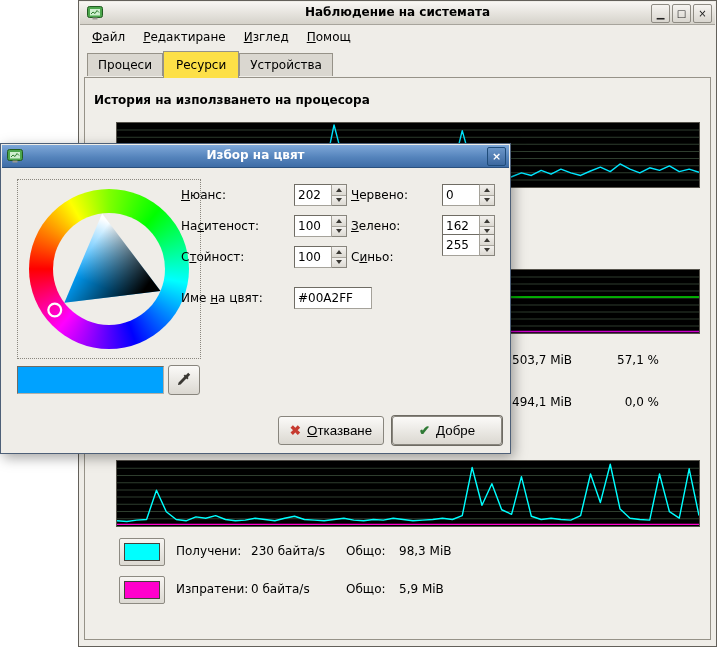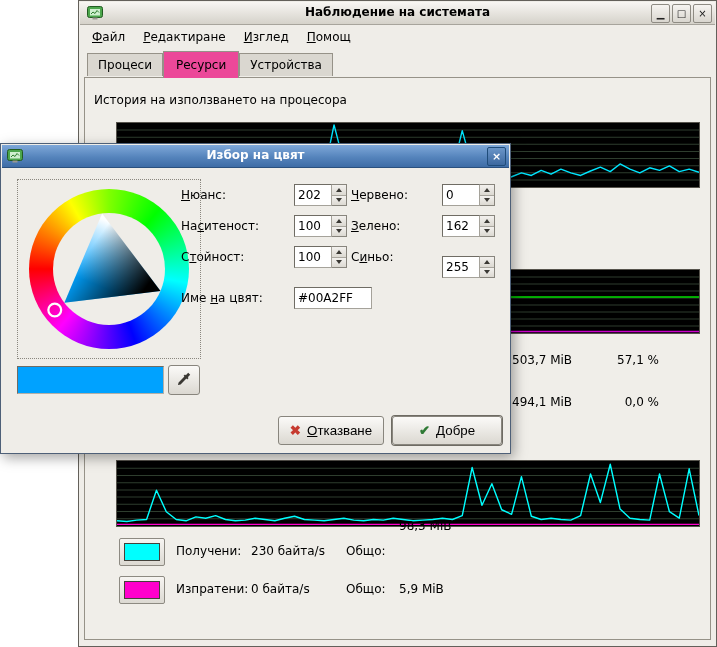--- a/index.html
+++ b/index.html
@@ -8,23 +8,23 @@
   .main-window{position:absolute;left:78px;top:0;width:639px;height:647px;background:#EFEDE8;border:1px solid #63605A;box-sizing:border-box}
   .mw-titlebar{position:absolute;left:1px;top:1px;right:1px;height:22px;background:linear-gradient(#F8F6F3,#D5D2CA);border-bottom:1px solid #A7A49C}
   .mw-title{position:absolute;left:0;right:0;top:3px;text-align:center;font-weight:bold}
   .app-icon{position:absolute;left:7px;top:3px;width:16px;height:16px}
   .winbtns{position:absolute;right:3px;top:2px;display:flex;gap:2px}
   .winbtn{width:17px;height:17px;background:linear-gradient(#F6F4F1,#D9D6CF);border:1px solid #8E8B83;border-radius:2px;display:flex;align-items:center;justify-content:center;font-size:10px;line-height:1;color:#222}
   .menubar{position:absolute;left:4px;top:25px;height:22px;display:flex;align-items:center}
   .menu-item{padding:3px 9px;cursor:default}
   .tabs{position:absolute;top:50px;left:8px;display:flex;align-items:flex-end;z-index:3}
   .tab{background:#DAD7D0;border:1px solid #969288;border-bottom:none;padding:4px 10px;margin-right:0;margin-bottom:1px}
-  .tab.active{background:#ec4899;padding:6px 12px;margin-bottom:-1px}
+  .tab.active{background:#fde047;padding:6px 12px;margin-bottom:-1px}
   .panel{position:absolute;left:5px;top:76px;right:5px;bottom:6px;background:#F0EEE9;border:1px solid #969288;z-index:1;box-sizing:border-box}
-  .heading{position:absolute;font-weight:normal;z-index:2}
+  .heading{position:absolute;font-weight:bold;z-index:2}
   .chart{position:absolute;background:#000;border:1px solid #56534C;z-index:2}
   .legend-text{position:absolute;z-index:2;white-space:nowrap}
   .pct{text-align:right;width:90px}
   .color-btn{position:absolute;width:44px;height:26px;background:linear-gradient(#F7F5F2,#DCD9D2);border:1px solid #8D8A82;border-radius:2px;z-index:2}
   .color-fill{position:absolute;left:4px;top:4px;right:4px;bottom:4px;border:1px solid #44413B}
   
   .dialog{position:absolute;left:0;top:143px;width:511px;height:311px;background:#EFEDE8;border:1px solid #4E6078;box-shadow:3px 4px 12px rgba(0,0,0,.35);box-sizing:border-box;z-index:10}
   .dlg-titlebar{position:absolute;left:1px;top:1px;right:1px;height:22px;background:linear-gradient(#7FA8D9 0%,#5584BC 55%,#3E6CA6 100%);border-bottom:1px solid #2A507E}
   .dlg-title{position:absolute;left:0;right:0;top:3px;text-align:center;color:#fff;font-weight:bold}
   .dlg-close{position:absolute;right:3px;top:2px;width:17px;height:17px;background:linear-gradient(#6A95C8,#3C689F);border:1px solid #1F4C7A;border-radius:2px;color:#fff;display:flex;align-items:center;justify-content:center;font-weight:bold;font-size:11px;line-height:1}
@@ -137,21 +137,21 @@
         <polyline points="0.00,92.00 1.69,93.00 3.39,91.00 5.08,90.00 6.78,45.00 8.47,78.00 10.17,90.00 11.86,92.00 13.56,86.00 15.25,88.00 16.95,84.00 18.64,90.00 20.34,92.00 22.03,91.00 23.73,88.00 25.42,90.00 27.12,92.00 28.81,88.00 30.51,85.00 32.20,90.00 33.90,91.00 35.59,92.00 37.29,90.00 38.98,88.00 40.68,91.00 42.37,92.00 44.07,90.00 45.76,91.00 47.46,88.00 49.15,90.00 50.85,92.00 52.54,91.00 54.24,90.00 55.93,88.00 57.63,90.00 59.32,84.00 61.02,10.00 62.71,68.00 64.41,35.00 66.10,75.00 67.80,82.00 69.49,24.00 71.19,85.00 72.88,90.00 74.58,88.00 76.27,90.00 77.97,91.00 79.66,84.00 81.36,20.00 83.05,64.00 84.75,5.00 86.44,74.00 88.14,88.00 89.83,90.00 91.53,91.00 93.22,20.00 94.92,78.00 96.61,88.00 98.31,12.00 100.00,84.00" fill="none" stroke="#00FFFF" stroke-width="1.4" stroke-linejoin="round" vector-effect="non-scaling-stroke"></polyline>
         <polyline points="0.00,97.50 11.11,97.50 22.22,97.50 33.33,97.50 44.44,97.50 55.56,97.50 66.67,97.50 77.78,97.50 88.89,97.50 100.00,97.50" fill="none" stroke="#FF00CC" stroke-width="1.4" stroke-linejoin="round" vector-effect="non-scaling-stroke"></polyline>
       </svg>
 
     <span class="color-btn" style="left:40px;top:537px">
       <span class="color-fill" style="background: rgb(0, 255, 255);"></span>
     </span>
     <div class="legend-text" style="left:97px;top:543px">Получени:</div>
     <div class="legend-text" style="left:172px;top:543px">230 байта/s</div>
     <div class="legend-text" style="left:267px;top:543px">Общо:</div>
-    <div class="legend-text" style="left:320px;top:518px">98,3 MiB</div>
+    <div class="legend-text" style="left:320px;top:543px">98,3 MiB</div>
 
     <span class="color-btn" style="left:40px;top:575px">
       <span class="color-fill" style="background: rgb(255, 0, 204);"></span>
     </span>
     <div class="legend-text" style="left:97px;top:581px">Изпратени:</div>
     <div class="legend-text" style="left:172px;top:581px">0 байта/s</div>
     <div class="legend-text" style="left:267px;top:581px">Общо:</div>
     <div class="legend-text" style="left:320px;top:581px">5,9 MiB</div>
   </div>
 
@@ -236,21 +236,21 @@
     </span>
     <div class="field-label" style="left:350px;top:71px;width:87px"><u>З</u>елено:</div>
     <span class="spin" style="left:441px;top:71px">
       <input class="entry" value="162" style="">
       <span class="spin-btns">
           <span class="spin-up"></span>
           <span class="spin-down"></span>
         </span>
     </span>
     <div class="field-label" style="left:350px;top:102px;width:87px">С<u>и</u>ньо:</div>
-    <span class="spin" style="left:441px;top:112px">
+    <span class="spin" style="left:441px;top:90px">
       <input class="entry" value="255" style="">
       <span class="spin-btns">
           <span class="spin-up"></span>
           <span class="spin-down"></span>
         </span>
     </span>
 
     <div class="field-label" style="left:180px;top:143px;width:110px">Име <u>н</u>а цвят:</div>
     <input class="entry" style="position: absolute; left: 293px; top: 143px; width: 78px;" value="#00A2FF">
 

